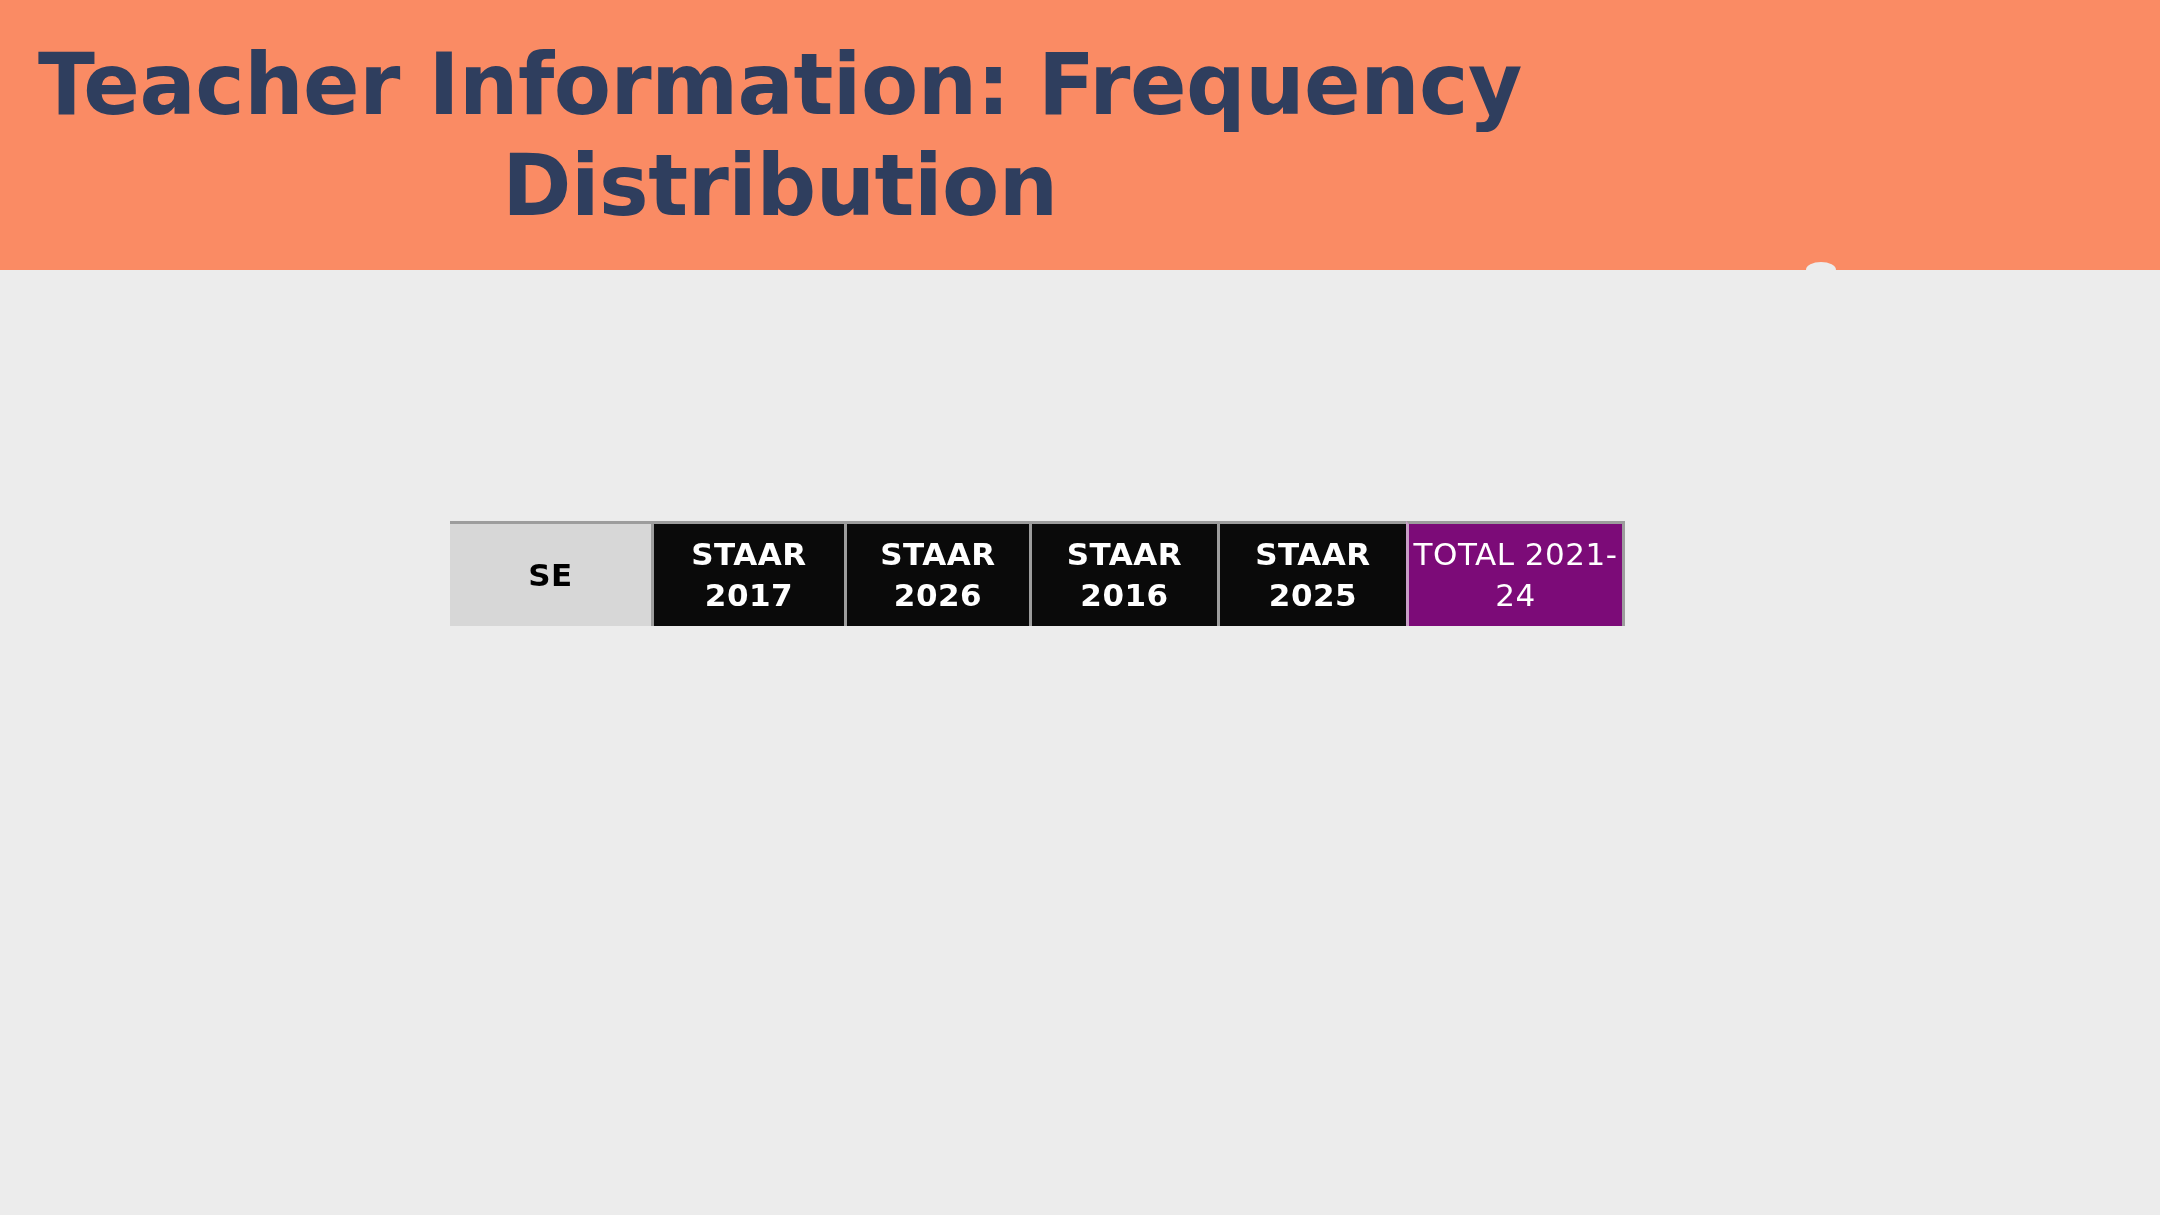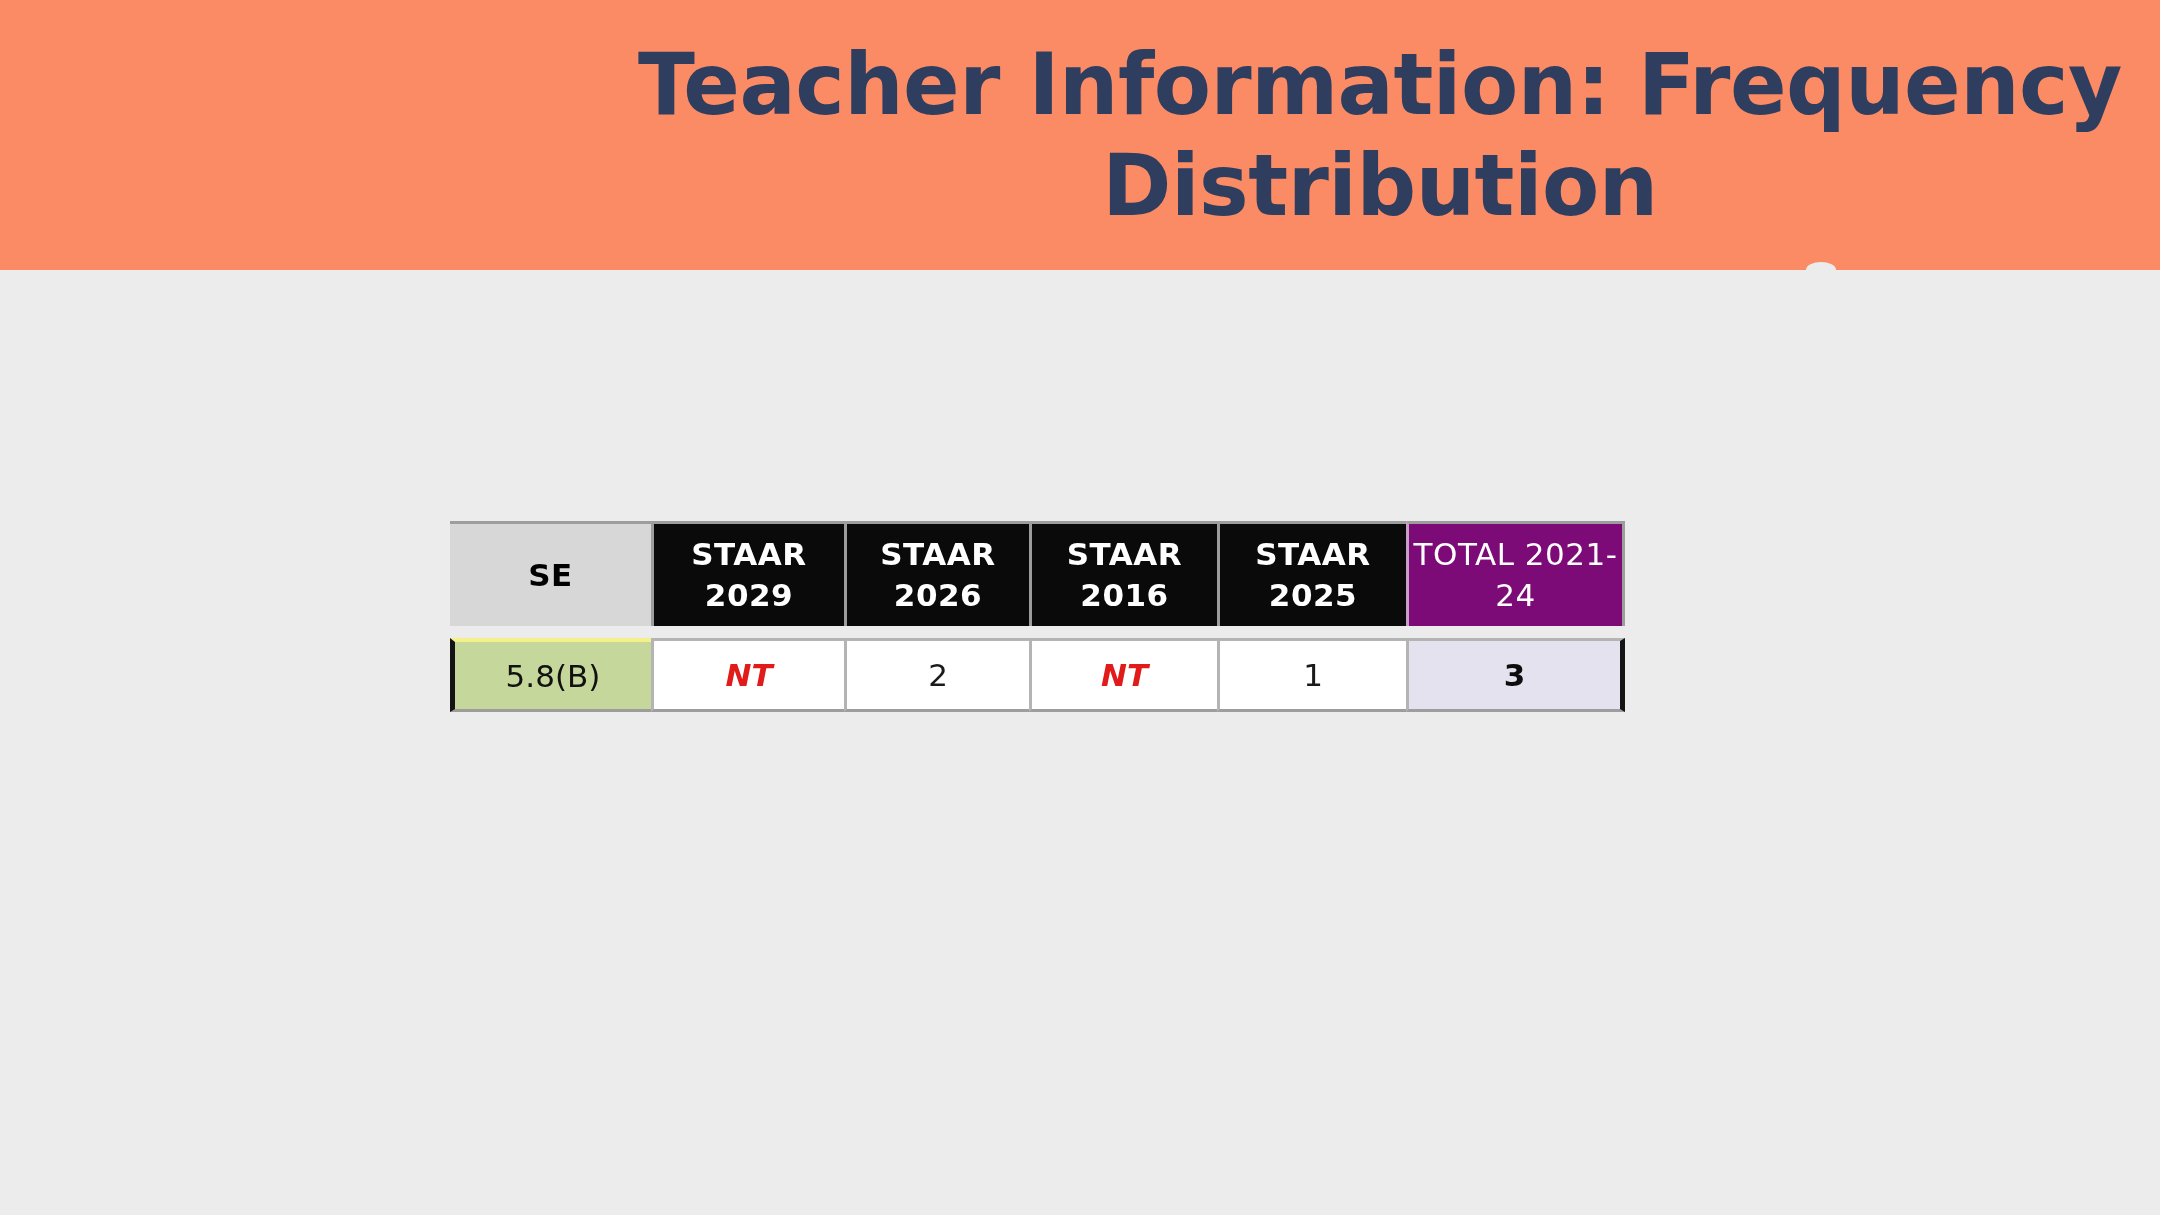--- a/index.html
+++ b/index.html
@@ -19,21 +19,21 @@
 
   
   #title-banner {
     position:absolute;
     left:0; top:0;
     width:2160px;
     height:270px;
     background:#FA8B64;
     display:flex;
     align-items:center;
-    justify-content:flex-end;
+    justify-content:flex-start;
     overflow:hidden;
   }
 
   #title-text {
     width:1560px;
     text-align:center;
     color:#2F3E5E;
     font-family:"DejaVu Sans", sans-serif;
     font-weight:bold;
     font-size:86px;
@@ -179,21 +179,21 @@
     <col class="col-total">
   </colgroup>
 
   <thead>
     <tr class="hdr-row">
       <th class="hdr-se">
         <span class="ln">SE</span>
       </th>
       <th class="hdr-cell">
         <span class="ln">STAAR</span>
-        <span class="ln">2029</span>
+        <span class="ln">2017</span>
       </th>
       <th class="hdr-cell">
         <span class="ln">STAAR</span>
         <span class="ln">2026</span>
       </th>
       <th class="hdr-cell">
         <span class="ln">STAAR</span>
         <span class="ln">2016</span>
       </th>
       <th class="hdr-cell">
@@ -210,22 +210,14 @@
   <tbody>
     <tr class="gap-row">
       <td></td>
       <td></td>
       <td></td>
       <td></td>
       <td></td>
       <td></td>
     </tr>
 
-    <tr class="data-row">
-      <td class="cell-se">5.8(B)</td>
-      <td class="cell cell-nt">NT</td>
-      <td class="cell">2</td>
-      <td class="cell cell-nt">NT</td>
-      <td class="cell">1</td>
-      <td class="cell-total">3</td>
-    </tr>
   </tbody>
 </table>
 
 </body></html>

